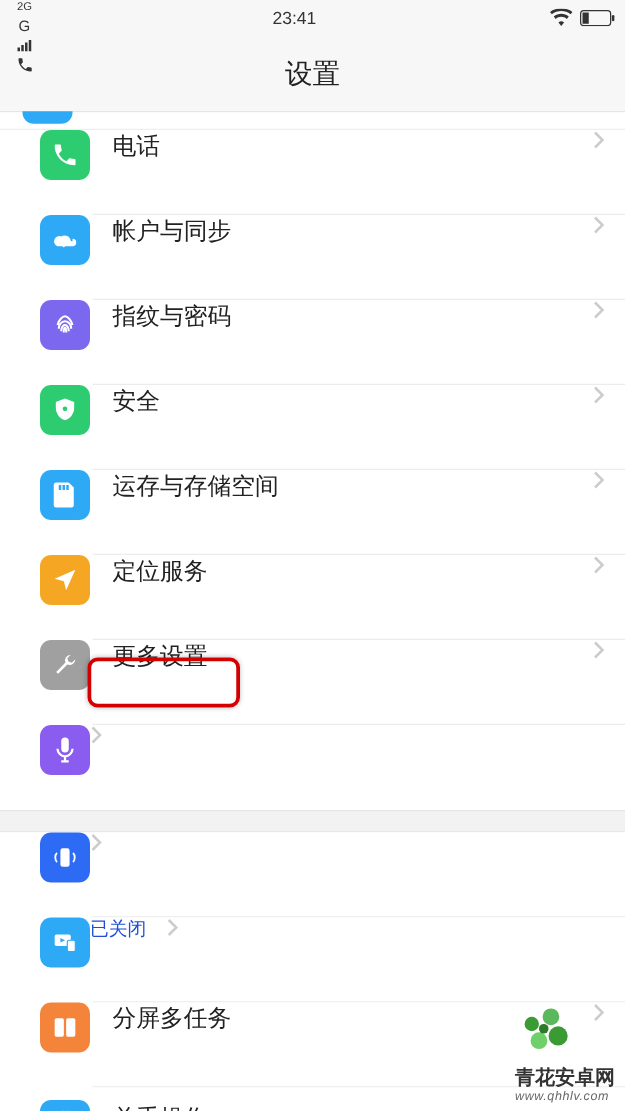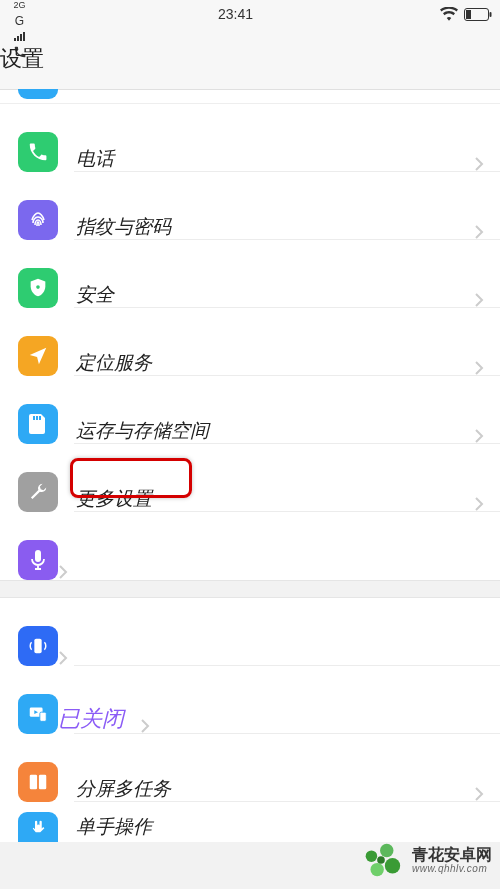--- a/index.html
+++ b/index.html
@@ -24,74 +24,74 @@
     .status-left { display: flex; align-items: center; gap: 4px; flex-direction: column; }
     .status-right { display: flex; align-items: center; gap: 6px; }
     .signal { display: inline-flex; align-items: flex-end; gap: 1px; }
     .sbar { width: 2px; background: #333; }
     .sb1 { height: 3px; } .sb2 { height: 5px; } .sb3 { height: 7px; } .sb4 { height: 9px; }
     .header {
       height: 62px;
       background: #f7f7f7;
       display: flex;
       align-items: center;
+      justify-content: center;
       font-size: 22px;
       color: #222;
       border-bottom: 1px solid #e0e0e0;
     }
     .list { background: #fff; }
     .partial-row { height: 14px; background: #fff; border-bottom: 1px solid #eee; position: relative; }
     .partial-row .pic {
       position: absolute; left: 18px; bottom: 4px; width: 40px; height: 10px;
       background: #2ea9f5; border-radius: 0 0 9px 9px;
     }
     .row {
       display: flex;
-      align-items: flex-end;
+      align-items: flex-start;
       height: 68px;
-      padding: 0 16px 0 18px;
+      padding: 0 16px 0 32px;
       background: #fff;
       position: relative;
-      font-style: italic;
     }
     .row .divider {
       position: absolute; left: 74px; right: 0; bottom: 0; height: 1px; background: #ececec;
     }
     .icon-box {
       width: 40px; height: 40px; border-radius: 9px;
       display: flex; align-items: center; justify-content: center;
       flex-shrink: 0;
     }
     .label {
       margin-left: 18px;
       font-size: 19px;
       color: #222;
       flex: 1;
     }
-    .value-text { font-size: 22px; color: #8b5cf6; margin-right: 16px; }
+    .value-text { font-size: 15px; color: #1d4ed8; margin-right: 16px; }
     .chevron { color: #ccc; flex-shrink: 0; }
     .section-gap { height: 18px; background: #f2f2f2; border-top: 1px solid #e5e5e5; border-bottom: 1px solid #e5e5e5; }
     .highlight {
       position: absolute;
       left: 70px;
       top: 14px;
       width: 122px;
       height: 40px;
       border: 3px solid #d40000;
       border-radius: 8px;
       box-shadow: 0 0 4px rgba(0,0,0,0.25);
       pointer-events: none;
     }
     .watermark {
       position: absolute;
       right: 8px;
       bottom: 6px;
       display: flex;
-      align-items: center;
       gap: 8px;
+      flex-direction: column;
     }
     .wm-icon { width: 46px; height: 46px; }
     .wm-text { display: flex; flex-direction: column; line-height: 1.1; }
     .wm-text .a { font-size: 16px; font-weight: 600; color: #333; }
     .wm-text .b { font-size: 10px; color: #666; letter-spacing: 0.5px; font-style: italic;}
     svg { display: block; }
   </style>
 </head>
 <body>
 
@@ -152,20 +152,35 @@
     </div>
     <span class="label">电话</span>
     <span class="chevron">
         <svg width="10" height="16" viewBox="0 0 10 16">
           <path fill="none" stroke="#ccc" stroke-width="2" d="M2 2l6 6-6 6"></path>
         </svg>
       </span>
     <div class="divider"></div>
   </div>
 
+  <div class="row">
+    <div class="icon-box" style="background:#2ea9f5">
+      <svg width="24" height="24" viewBox="0 0 24 24">
+          <path fill="#fff" d="M18 13h-1.3A5 5 0 009 9.1 4 4 0 006 17h12a3 3 0 000-6v2z"></path>
+          <path fill="#fff" d="M11 12l2-2 2 2h-1v2h-2v-2z M13 16l-2 2-2-2h1v-2h2v2z"></path>
+        </svg>
+    </div>
+    <span class="label">帐户与同步</span>
+    <span class="chevron">
+        <svg width="10" height="16" viewBox="0 0 10 16">
+          <path fill="none" stroke="#ccc" stroke-width="2" d="M2 2l6 6-6 6"></path>
+        </svg>
+      </span>
+    <div class="divider"></div>
+  </div>
 
   <div class="row">
     <div class="icon-box" style="background:#7b68ee">
       <svg width="24" height="24" viewBox="0 0 24 24">
           <path fill="none" stroke="#fff" stroke-width="1.6" d="M7 15c0-3 2-6 5-6s5 3 5 6 M9 17c0-2.5 1.2-5 3-5s3 2.5 3 5 M11 18c0-2 .4-4 1-4s1 2 1 4 M6 12c1-4 4-7 6-7s5 3 6 7"></path>
         </svg>
     </div>
     <span class="label">指纹与密码</span>
     <span class="chevron">
         <svg width="10" height="16" viewBox="0 0 10 16">
@@ -176,53 +191,53 @@
   </div>
 
   <div class="row">
     <div class="icon-box" style="background:#2ecc71">
       <svg width="22" height="22" viewBox="0 0 24 24">
           <path fill="#fff" d="M12 2l8 3v5c0 5-3.4 9.7-8 11-4.6-1.3-8-6-8-11V5l8-3z"></path>
           <circle cx="12" cy="11" r="2" fill="#2ecc71"></circle>
         </svg>
     </div>
     <span class="label">安全</span>
-    <span class="chevron">
-        <svg width="10" height="16" viewBox="0 0 10 16">
-          <path fill="none" stroke="#ccc" stroke-width="2" d="M2 2l6 6-6 6"></path>
-        </svg>
-      </span>
-    <div class="divider"></div>
-  </div>
-
-  <div class="row">
-    <div class="icon-box" style="background:#f5a623">
-      <svg width="22" height="22" viewBox="0 0 24 24">
-          <path fill="#fff" d="M3 11l18-8-8 18-2-8-8-2z"></path>
-        </svg>
-    </div>
-    <span class="label">定位服务</span>
     <span class="chevron">
         <svg width="10" height="16" viewBox="0 0 10 16">
           <path fill="none" stroke="#ccc" stroke-width="2" d="M2 2l6 6-6 6"></path>
         </svg>
       </span>
     <div class="divider"></div>
   </div>
 
   <div class="row">
     <div class="icon-box" style="background:#2ea9f5">
       <svg width="20" height="22" viewBox="0 0 20 22">
           <path fill="#fff" d="M3 1h10l4 4v14a2 2 0 01-2 2H3a2 2 0 01-2-2V3a2 2 0 012-2z"></path>
           <rect x="5" y="3" width="2" height="4" fill="#2ea9f5"></rect>
           <rect x="8" y="3" width="2" height="4" fill="#2ea9f5"></rect>
           <rect x="11" y="3" width="2" height="4" fill="#2ea9f5"></rect>
         </svg>
     </div>
     <span class="label">运存与存储空间</span>
+    <span class="chevron">
+        <svg width="10" height="16" viewBox="0 0 10 16">
+          <path fill="none" stroke="#ccc" stroke-width="2" d="M2 2l6 6-6 6"></path>
+        </svg>
+      </span>
+    <div class="divider"></div>
+  </div>
+
+  <div class="row">
+    <div class="icon-box" style="background:#f5a623">
+      <svg width="22" height="22" viewBox="0 0 24 24">
+          <path fill="#fff" d="M3 11l18-8-8 18-2-8-8-2z"></path>
+        </svg>
+    </div>
+    <span class="label">定位服务</span>
     <span class="chevron">
         <svg width="10" height="16" viewBox="0 0 10 16">
           <path fill="none" stroke="#ccc" stroke-width="2" d="M2 2l6 6-6 6"></path>
         </svg>
       </span>
     <div class="divider"></div>
   </div>
 
   <div class="row">
     <div class="icon-box" style="background:#a0a0a0">

